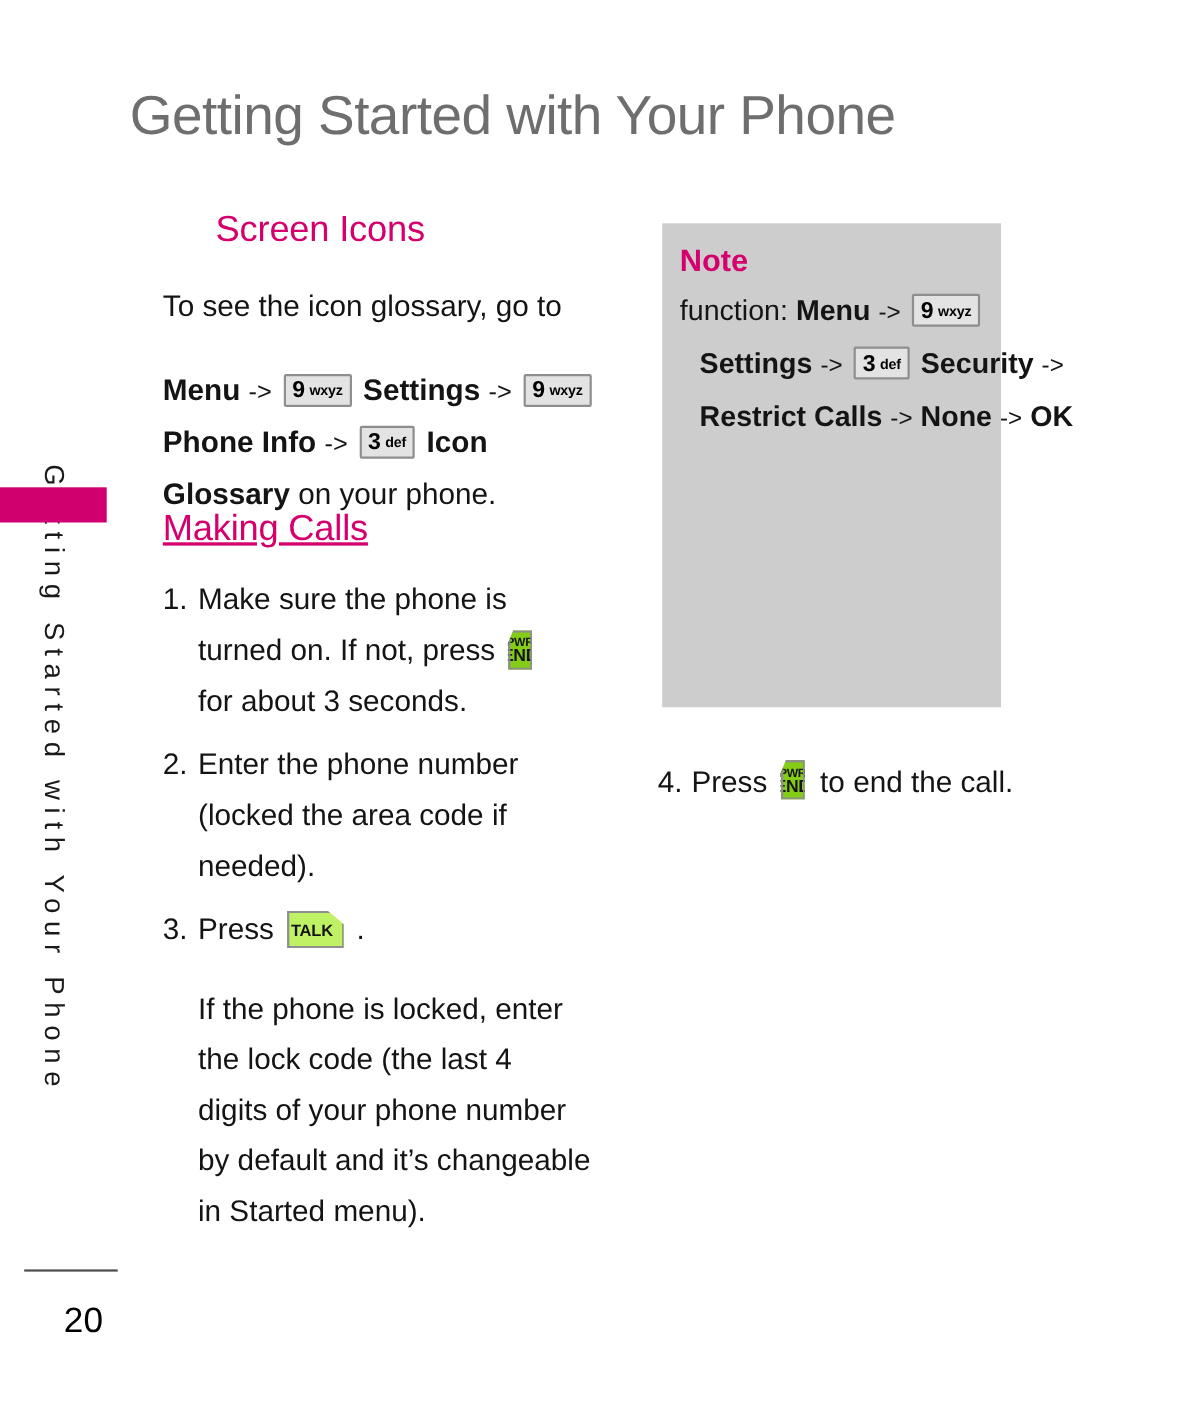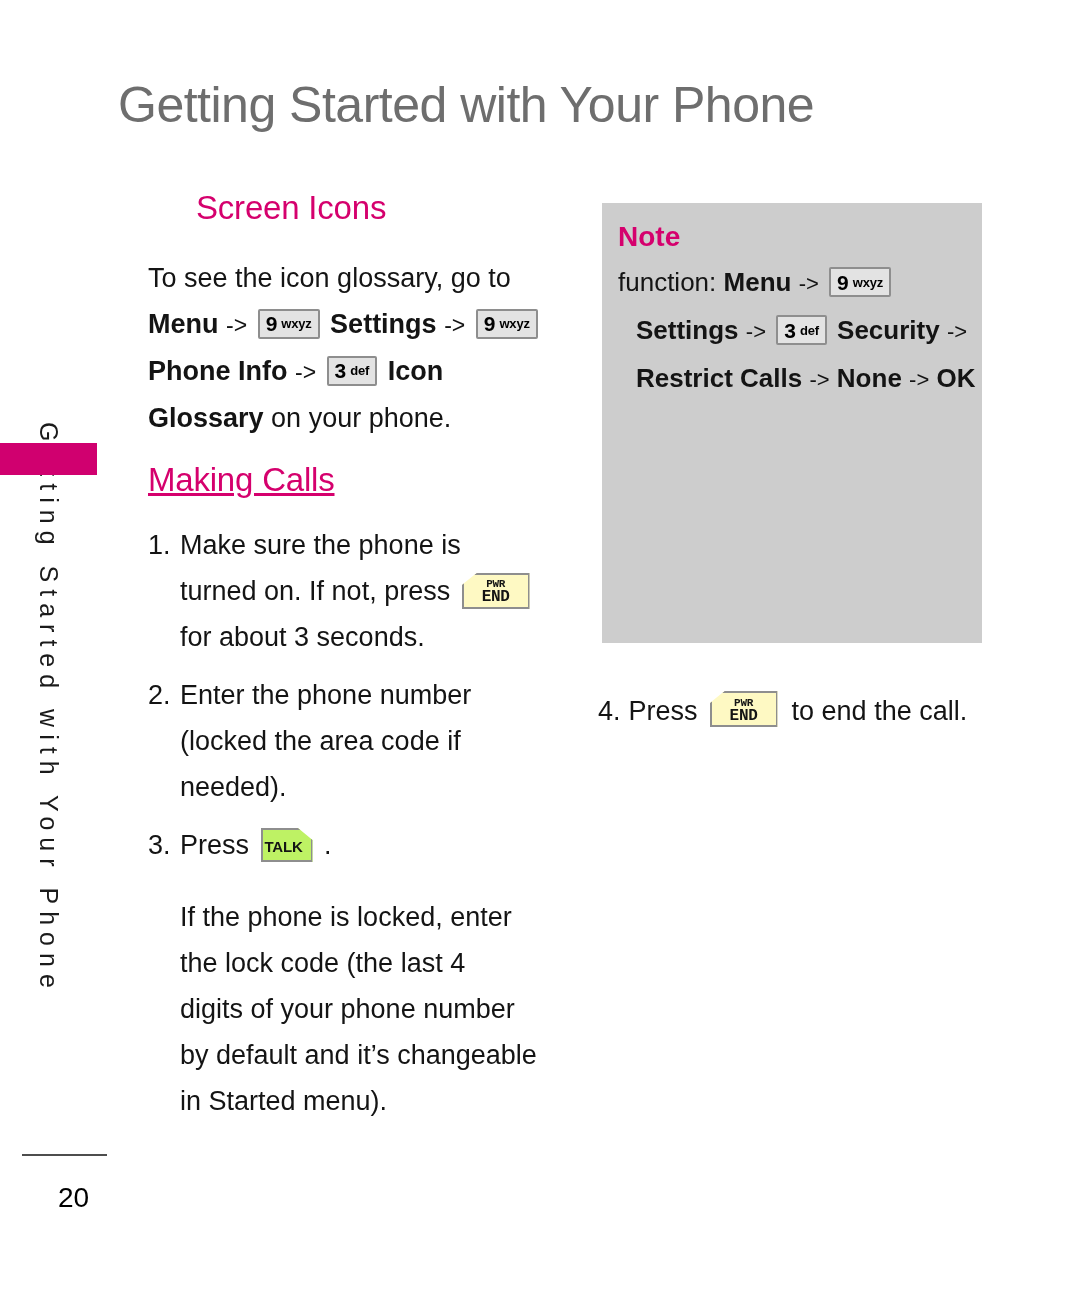--- a/index.html
+++ b/index.html
@@ -131,30 +131,29 @@
   .key-num .kl {
     font-size: 13px;
     font-weight: bold;
     line-height: 1;
     color: #000;
     letter-spacing: -0.2px;
   }
 
   
   .key-end {
-    width: 68px;
+    width: 22px;
     height: 36px;
     margin: 0 4px;
-    background: #fef9c3;
+    background: #84cc16;
     border: none;
     flex-direction: column;
     line-height: 1;
     padding-top: 3px;
     clip-path: polygon(0 34%, 22% 0, 100% 0, 100% 100%, 0 100%);
-    font-family: Liberation Mono, monospace;
   }
   .key-end::before {
     content: "";
     position: absolute;
     inset: 0;
     border: 2px solid #8e8e8e;
     clip-path: polygon(0 34%, 22% 0, 100% 0, 100% 100%, 0 100%);
     pointer-events: none;
   }
   .key-end .kp {
@@ -192,21 +191,21 @@
     letter-spacing: -0.2px;
     margin-right: 6px;
     margin-top: 4px;
   }
 
   
   #note-box {
     position: absolute;
     left: 602px;
     top: 203px;
-    width: 380px;
+    width: 308px;
     height: 440px;
     background: #cdcdcd;
     box-sizing: border-box;
     padding: 18px 16px 16px 16px;
   }
   #note-heading {
     margin: 0 0 6px 0;
     font-size: 28px;
     font-weight: bold;
     color: #d5006d;
@@ -251,21 +250,21 @@
     left: 22px;
     top: 1154px;
     width: 85px;
     height: 2px;
     background: #4d4d4d;
   }
   #page-number {
     position: absolute;
     left: 58px;
     top: 1182px;
-    font-size: 28px;
+    font-size: 32px;
     color: #000;
   }
 
   .arrow-lite {
     font-weight: normal;
     font-size: 23px;
     letter-spacing: 0px;
   }
 </style>
 </head>
@@ -278,21 +277,21 @@
 </div>
 <div id="side-tab-swatch"></div>
 
 <div class="col" id="col-left">
 
   <h2 class="section-heading" style="position:absolute; top:189px;margin-left:48px;">Screen Icons</h2>
 
   <div class="body-text" style="position:absolute; top:255px; width:420px;">
     <div>To see the icon glossary, go to</div>
 
-    <div style="white-space:nowrap;">
+    <div style="white-space:nowrap;margin-top:31px;">
       <span class="bold">Menu</span>
       <span class="arrow-lite">-&gt;</span>
       <span class="key key-num">
           <span class="kd">9</span>
           <span class="kl">wxyz</span>
         </span>
       <span class="bold">Settings</span>
       <span class="arrow-lite">-&gt;</span>
       <span class="key key-num">
           <span class="kd">9</span>

